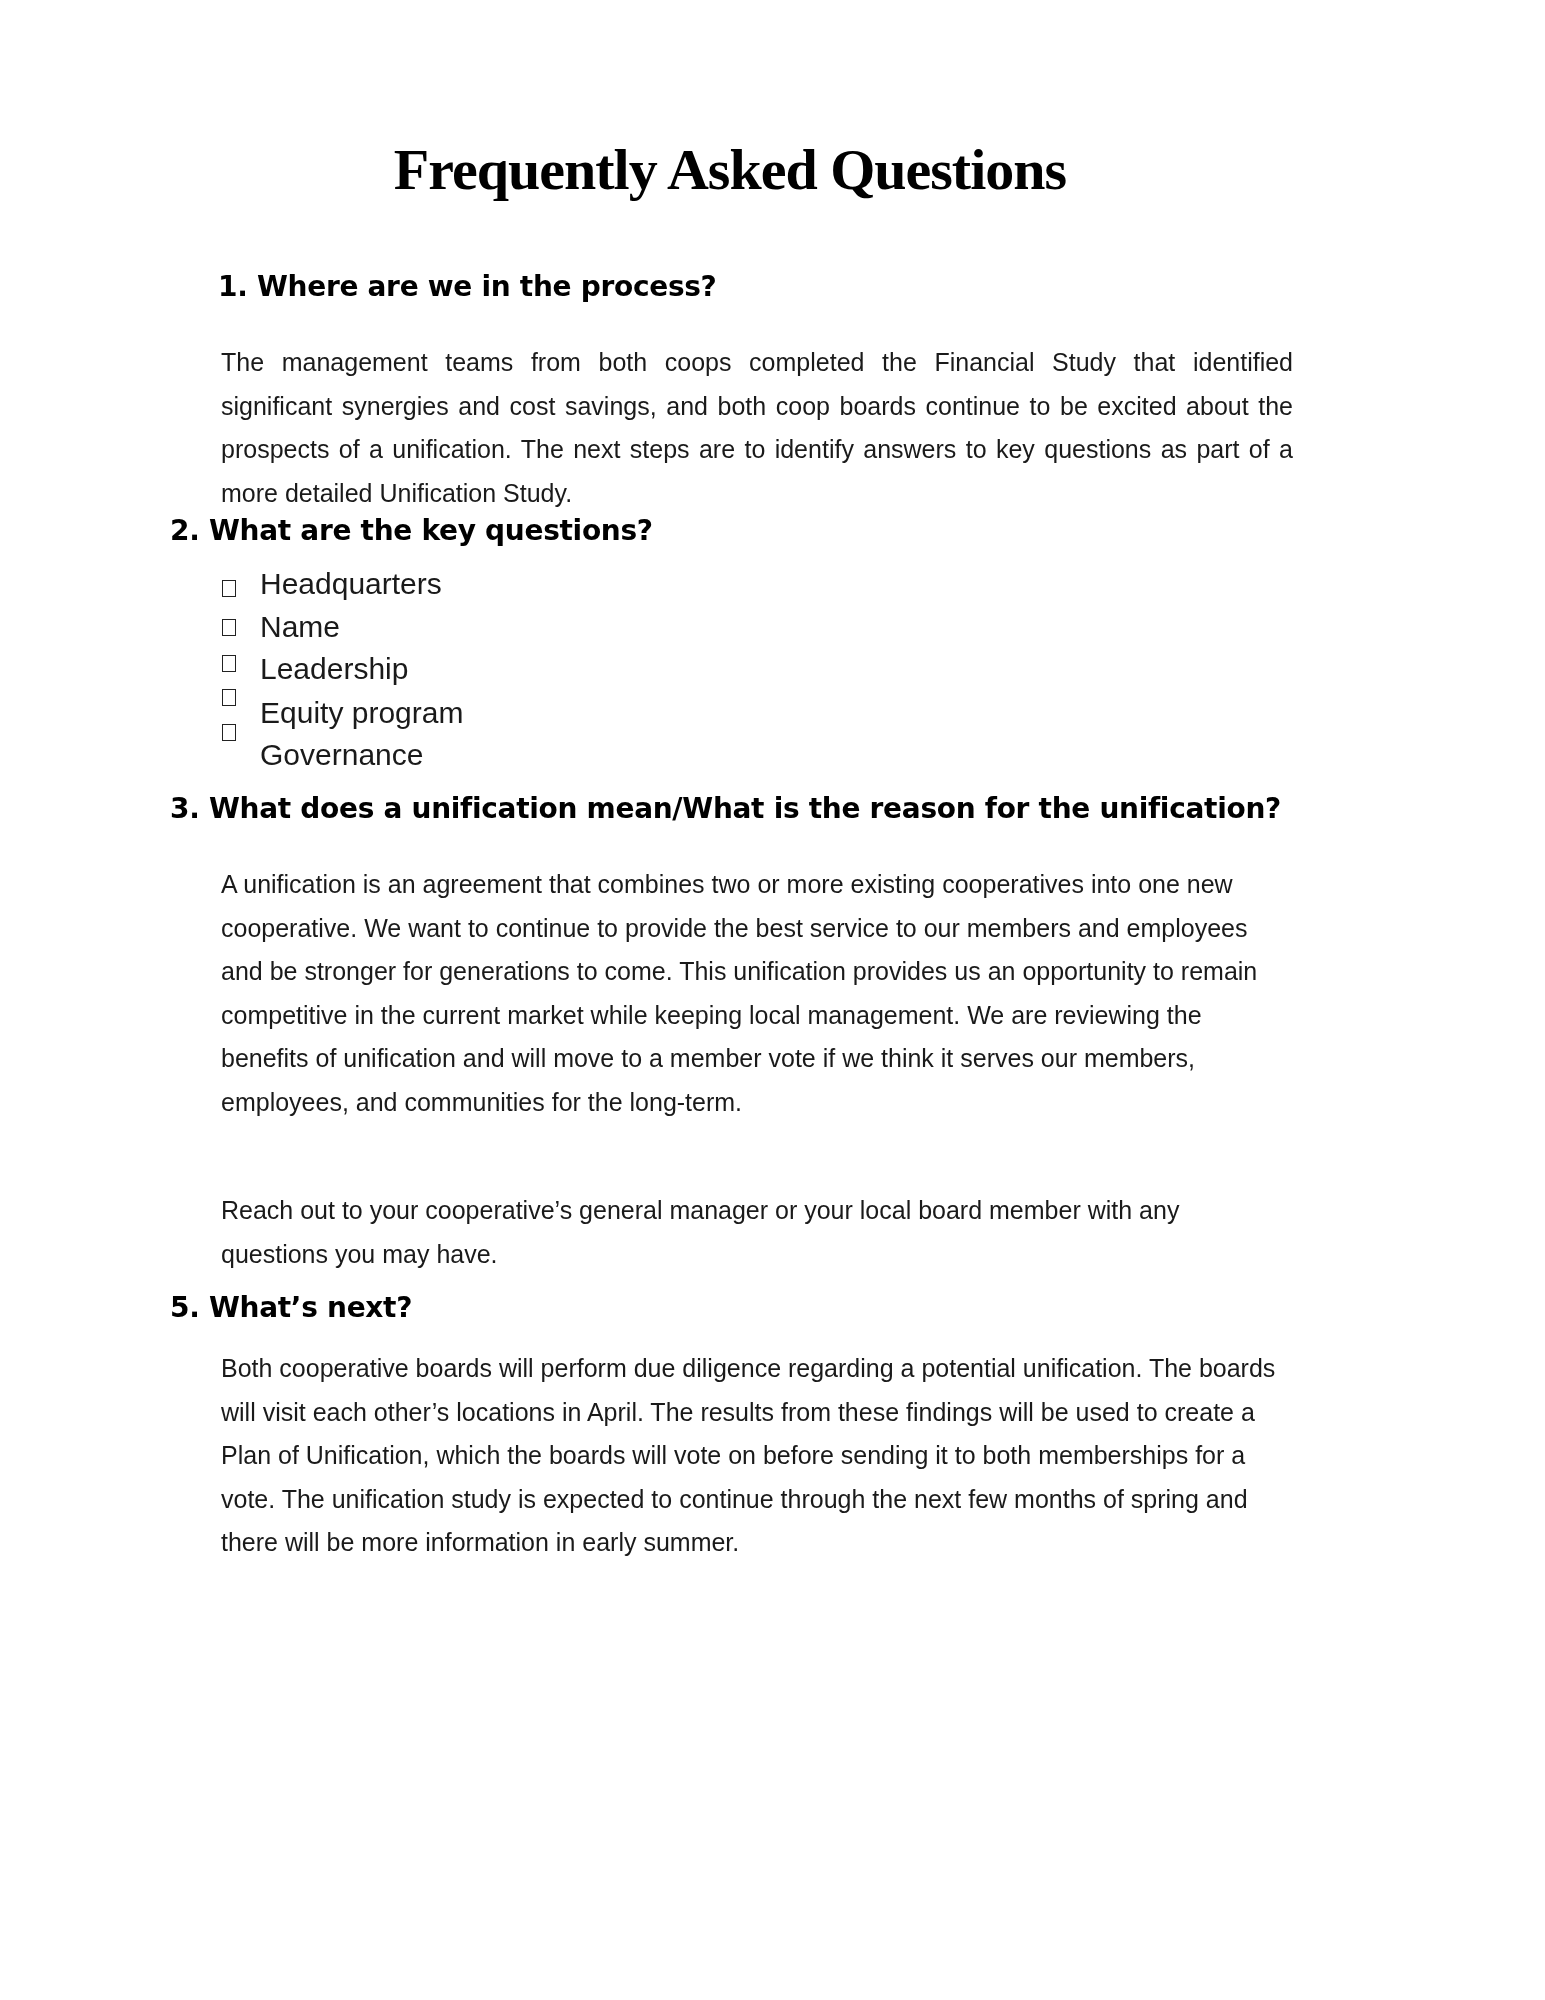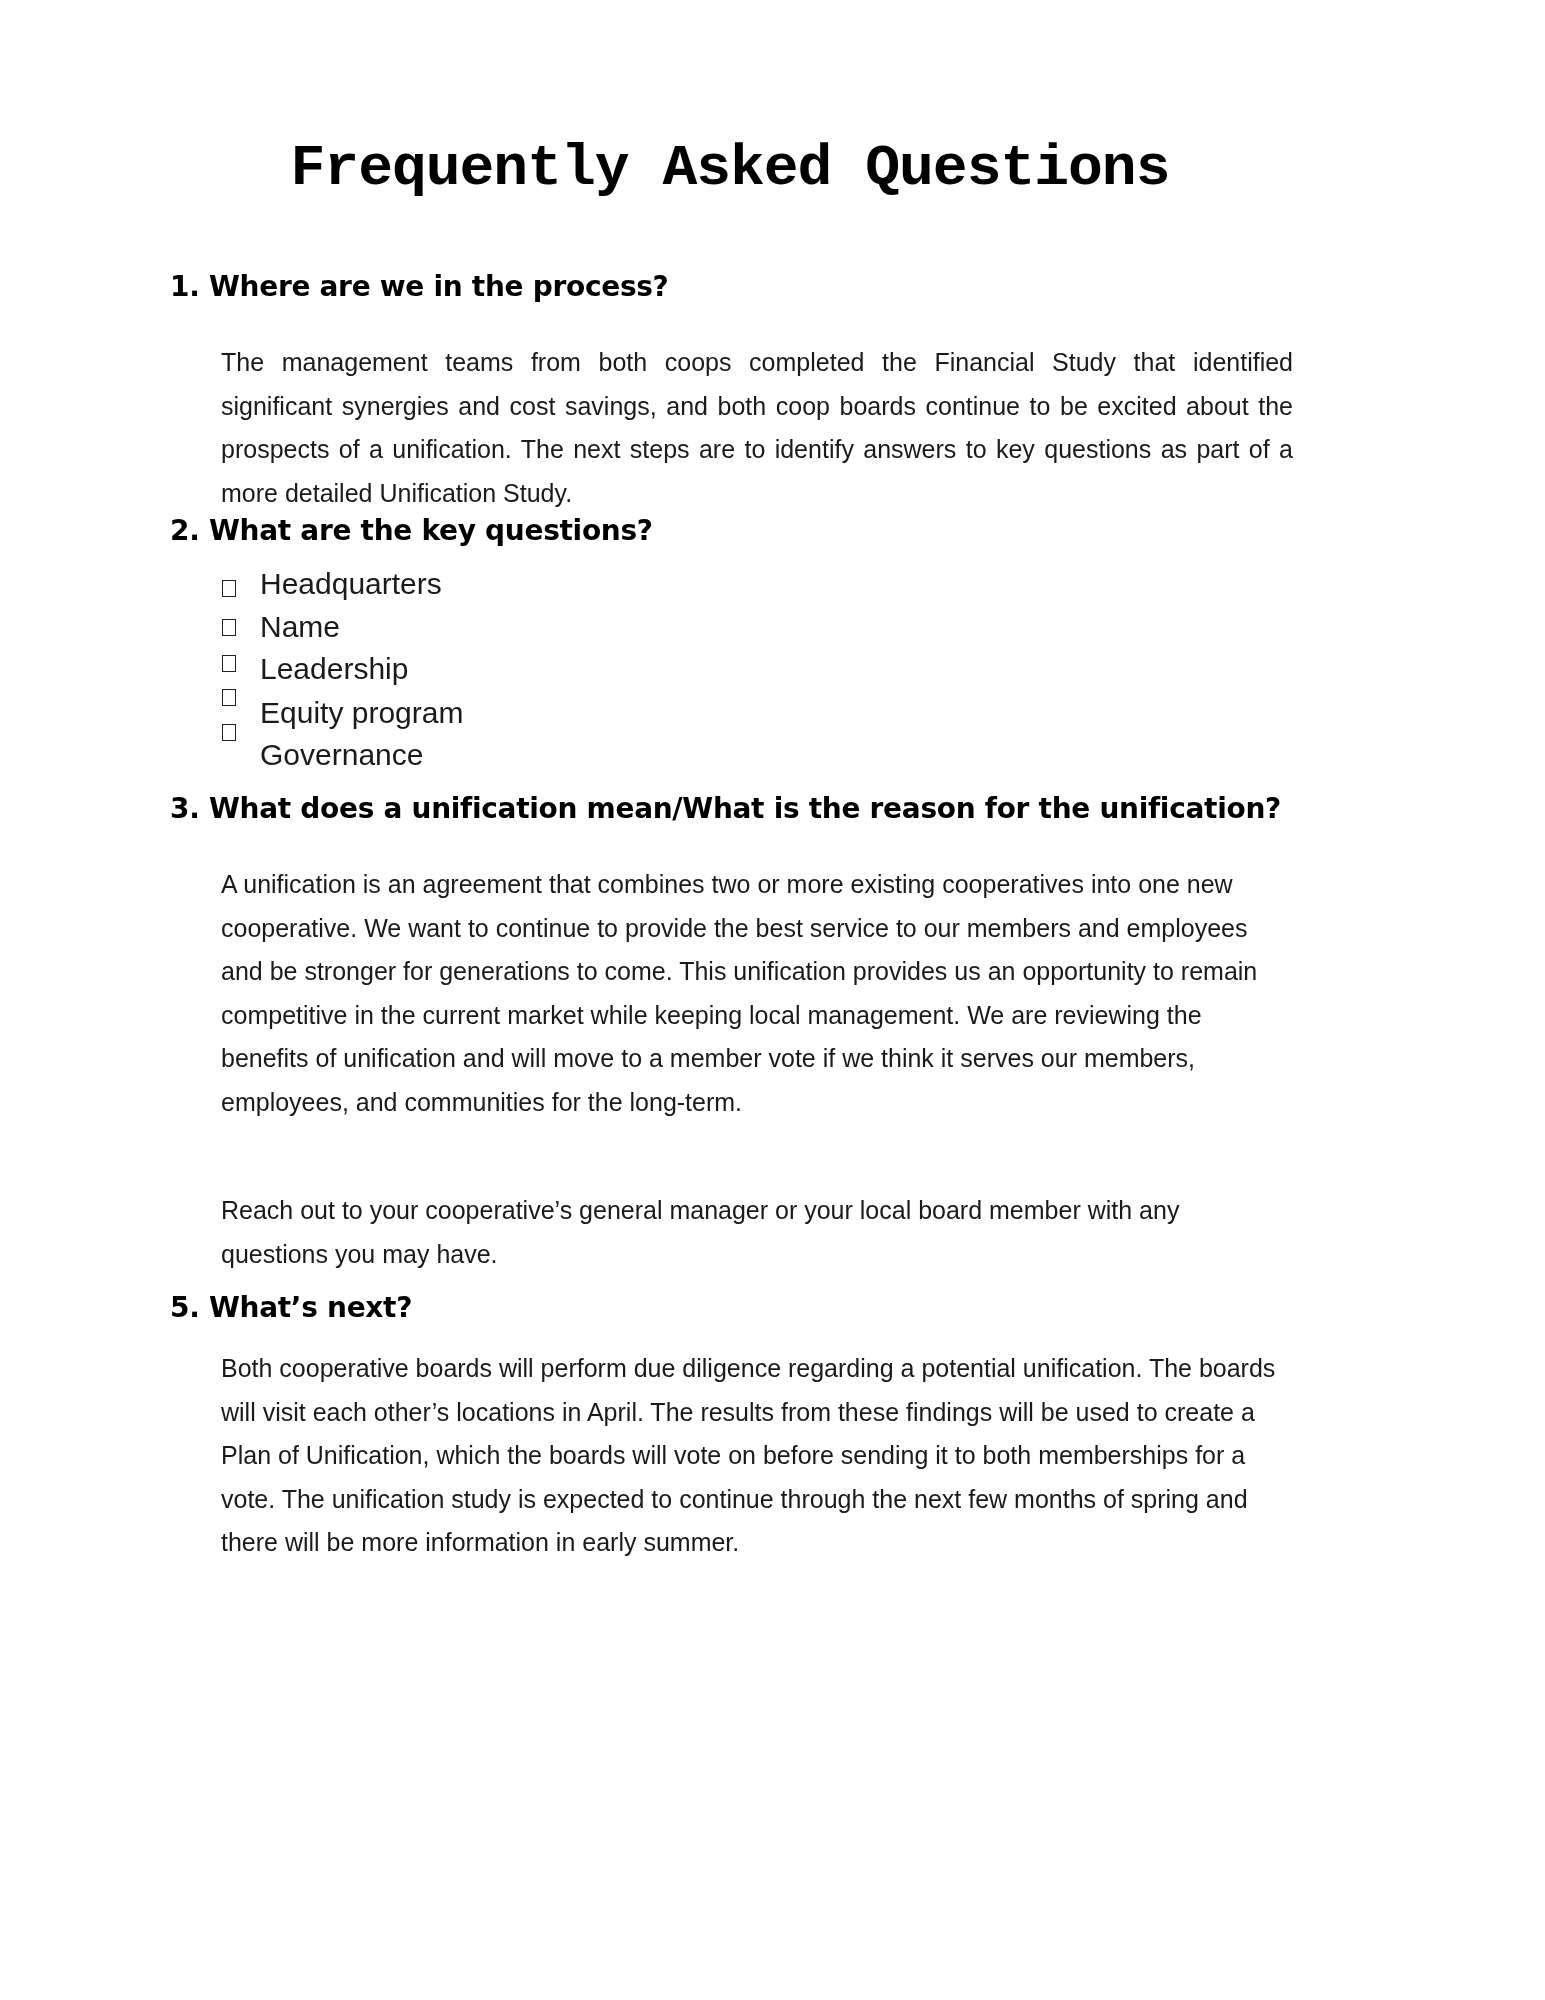--- a/index.html
+++ b/index.html
@@ -1,20 +1,20 @@
 <!DOCTYPE html>
 <html><head>
   <meta charset="utf-8">
   <style>
     html, body { margin: 0; padding: 0; background: #ffffff; }
     body { width: 1545px; height: 2000px; position: relative; overflow: hidden; color: #111111; }
     .page { position: absolute; left: 0; top: 0; width: 1545px; height: 2000px; }
     .title {
       position: absolute; left: 0; width: 1460px; top: 136px; text-align: center;
-      font-family: Liberation Mono, monospace; font-weight: bold; font-size: 58px;
+      font-family: Liberation Serif, serif; font-weight: bold; font-size: 58px;
       letter-spacing: -1px; margin: 0; color: #000;
     }
     .q-heading {
       position: absolute; left: 170px; margin: 0;
       font-family: "DejaVu Sans", sans-serif; font-weight: bold; font-size: 28px;
       letter-spacing: -0.3px; color: #000; white-space: nowrap;
     }
     .para {
       position: absolute; left: 205px; width: 1072px; margin: 16px;
       font-family: "Liberation Sans", sans-serif; font-size: 25px; line-height: 43.5px;
@@ -32,21 +32,21 @@
       white-space: nowrap;
     }
   </style>
 </head>
 <body>
 
 <div class="page">
 
   <h1 class="title">Frequently Asked Questions</h1>
 
-  <h2 class="q-heading" style="top:270px;">1. Where are we in the process?</h2>
+  <h2 class="q-heading" style="top:270px;margin-left:48px;">1. Where are we in the process?</h2>
   <p class="para justify" style="top:325px;">The management teams from both coops completed the Financial Study that identified significant synergies and cost savings, and both coop boards continue to be excited about the prospects of a unification. The next steps are to identify answers to key questions as part of a more detailed Unification Study.</p>
 
   <h2 class="q-heading" style="top:514px;">2. What are the key questions?</h2>
   <div class="keylist">
     <span class="cb" style="top:580px;"></span>
     <span class="cb" style="top:619px;"></span>
     <span class="cb" style="top:655px;"></span>
     <span class="cb" style="top:689px;"></span>
     <span class="cb" style="top:724px;"></span>
     <span class="kl-text" style="top:567px;">Headquarters</span>

